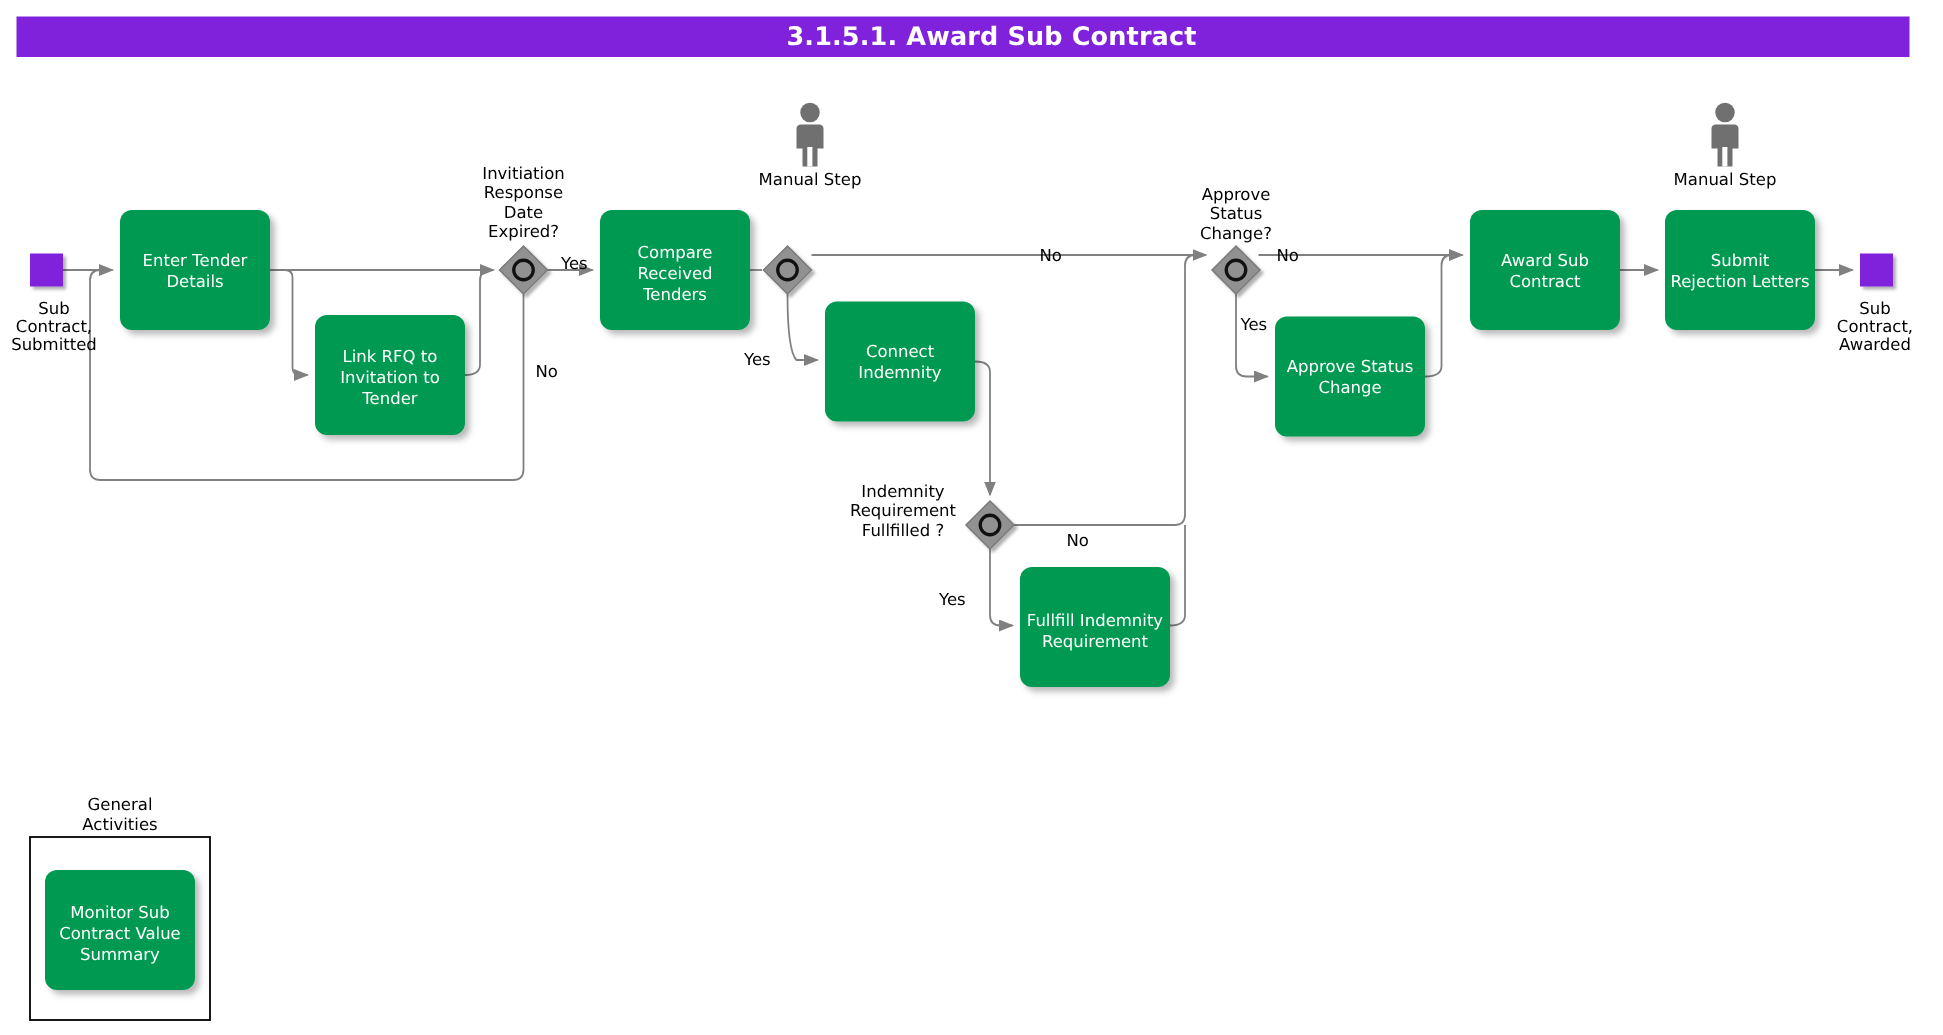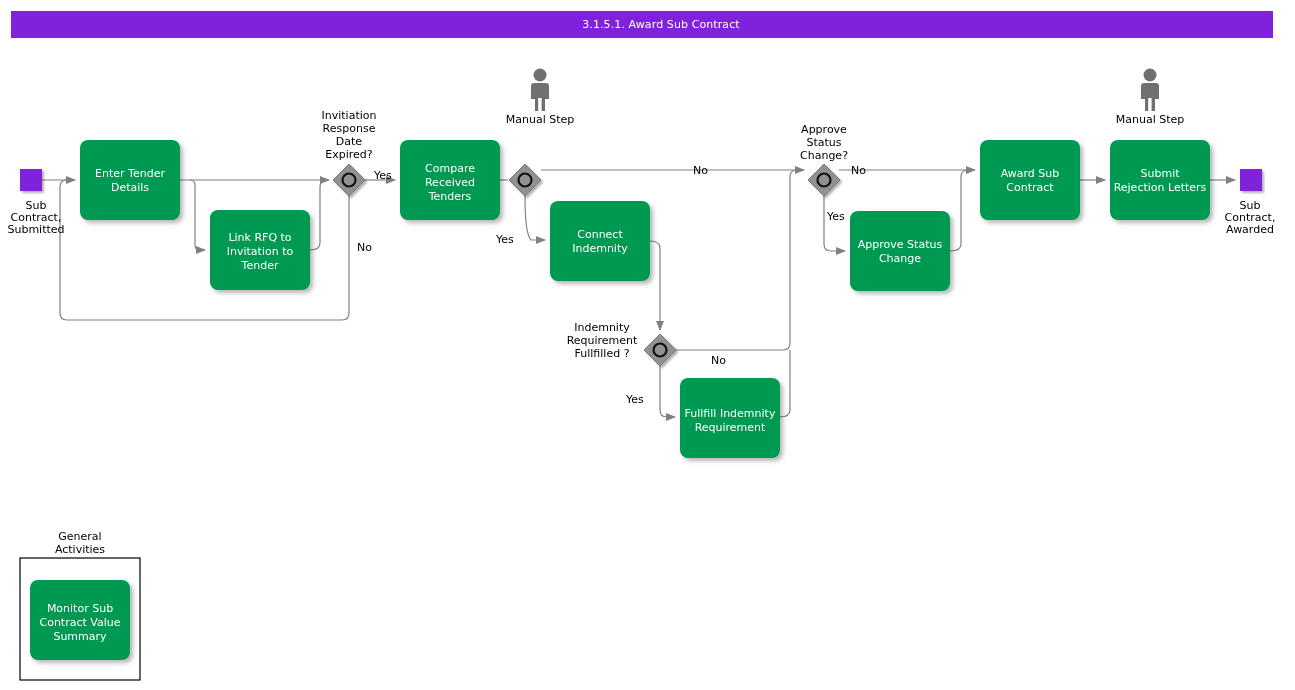--- a/index.html
+++ b/index.html
@@ -27,22 +27,22 @@
     width: 1262px;
     height: 27px;
     background: #8022DC;
     display: flex;
     align-items: center;
     justify-content: center;
   }
   .title-bar-text {
     color: #ffffff;
     font-family: "DejaVu Sans", sans-serif;
-    font-size: 11px;
-    font-weight: normal;
+    font-size: 17px;
+    font-weight: bold;
     letter-spacing: 0.1px;
     margin-left: 38px;
   }
   svg text {
     font-family: "DejaVu Sans", sans-serif;
   }
   .task-label {
     fill: #ffffff;
     font-size: 11px;
   }

